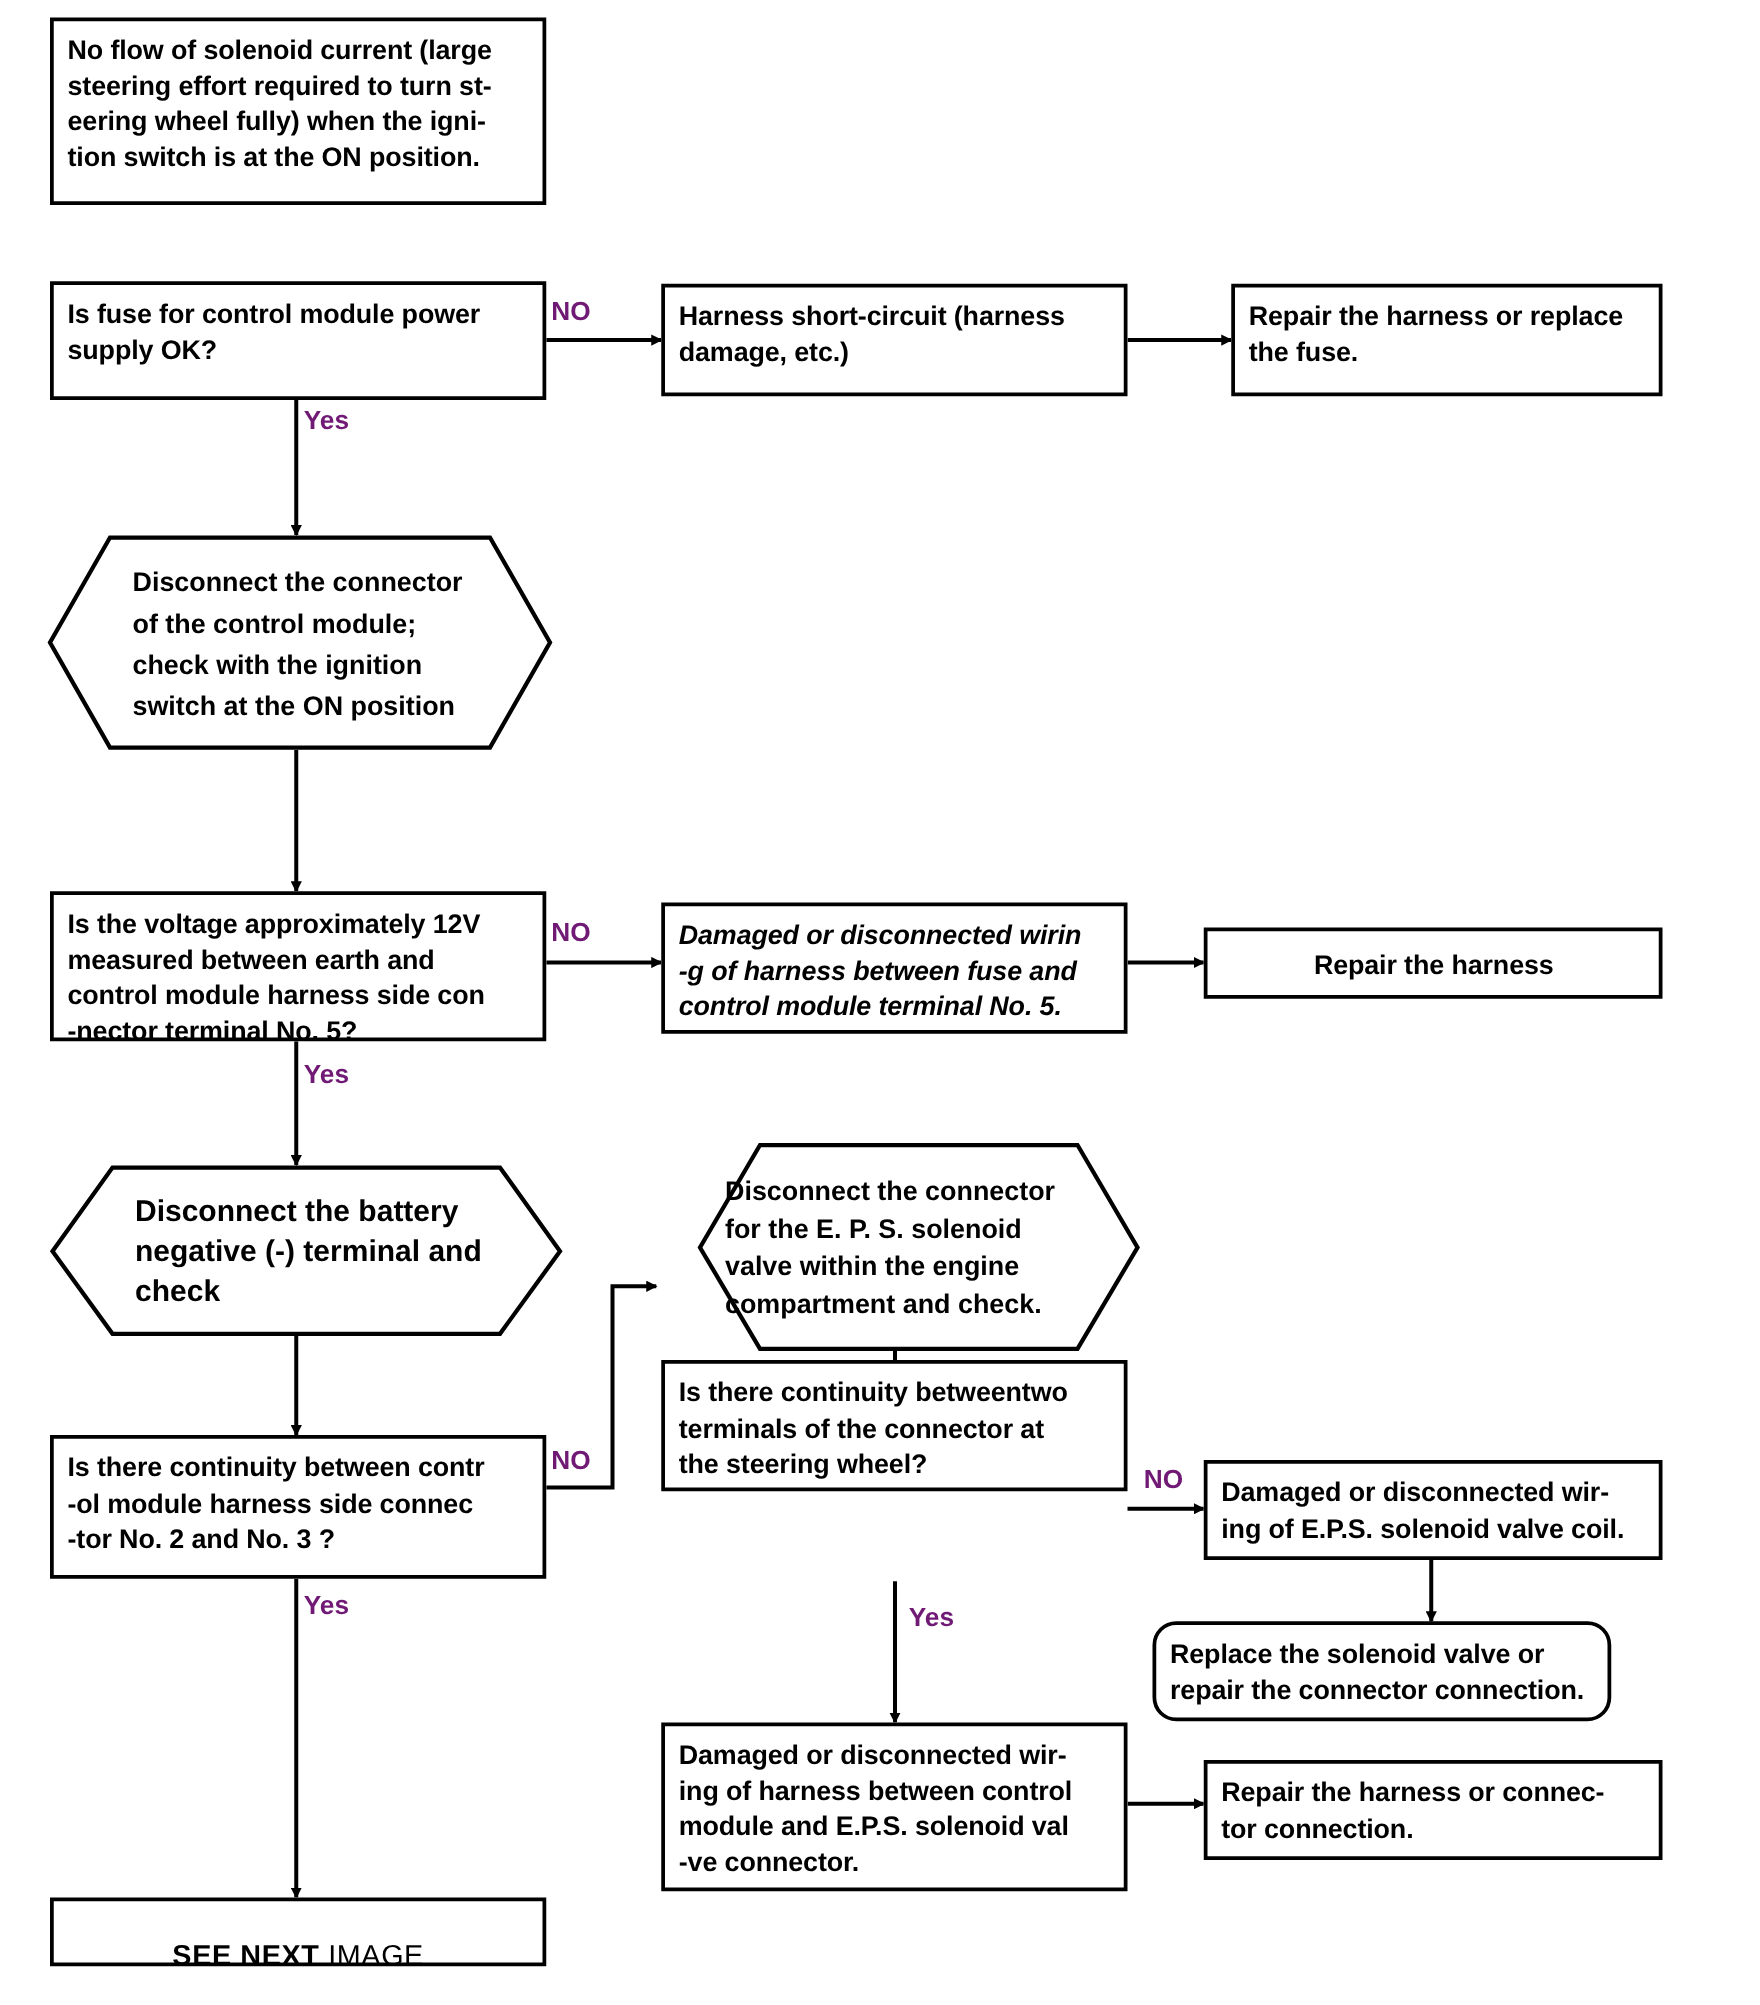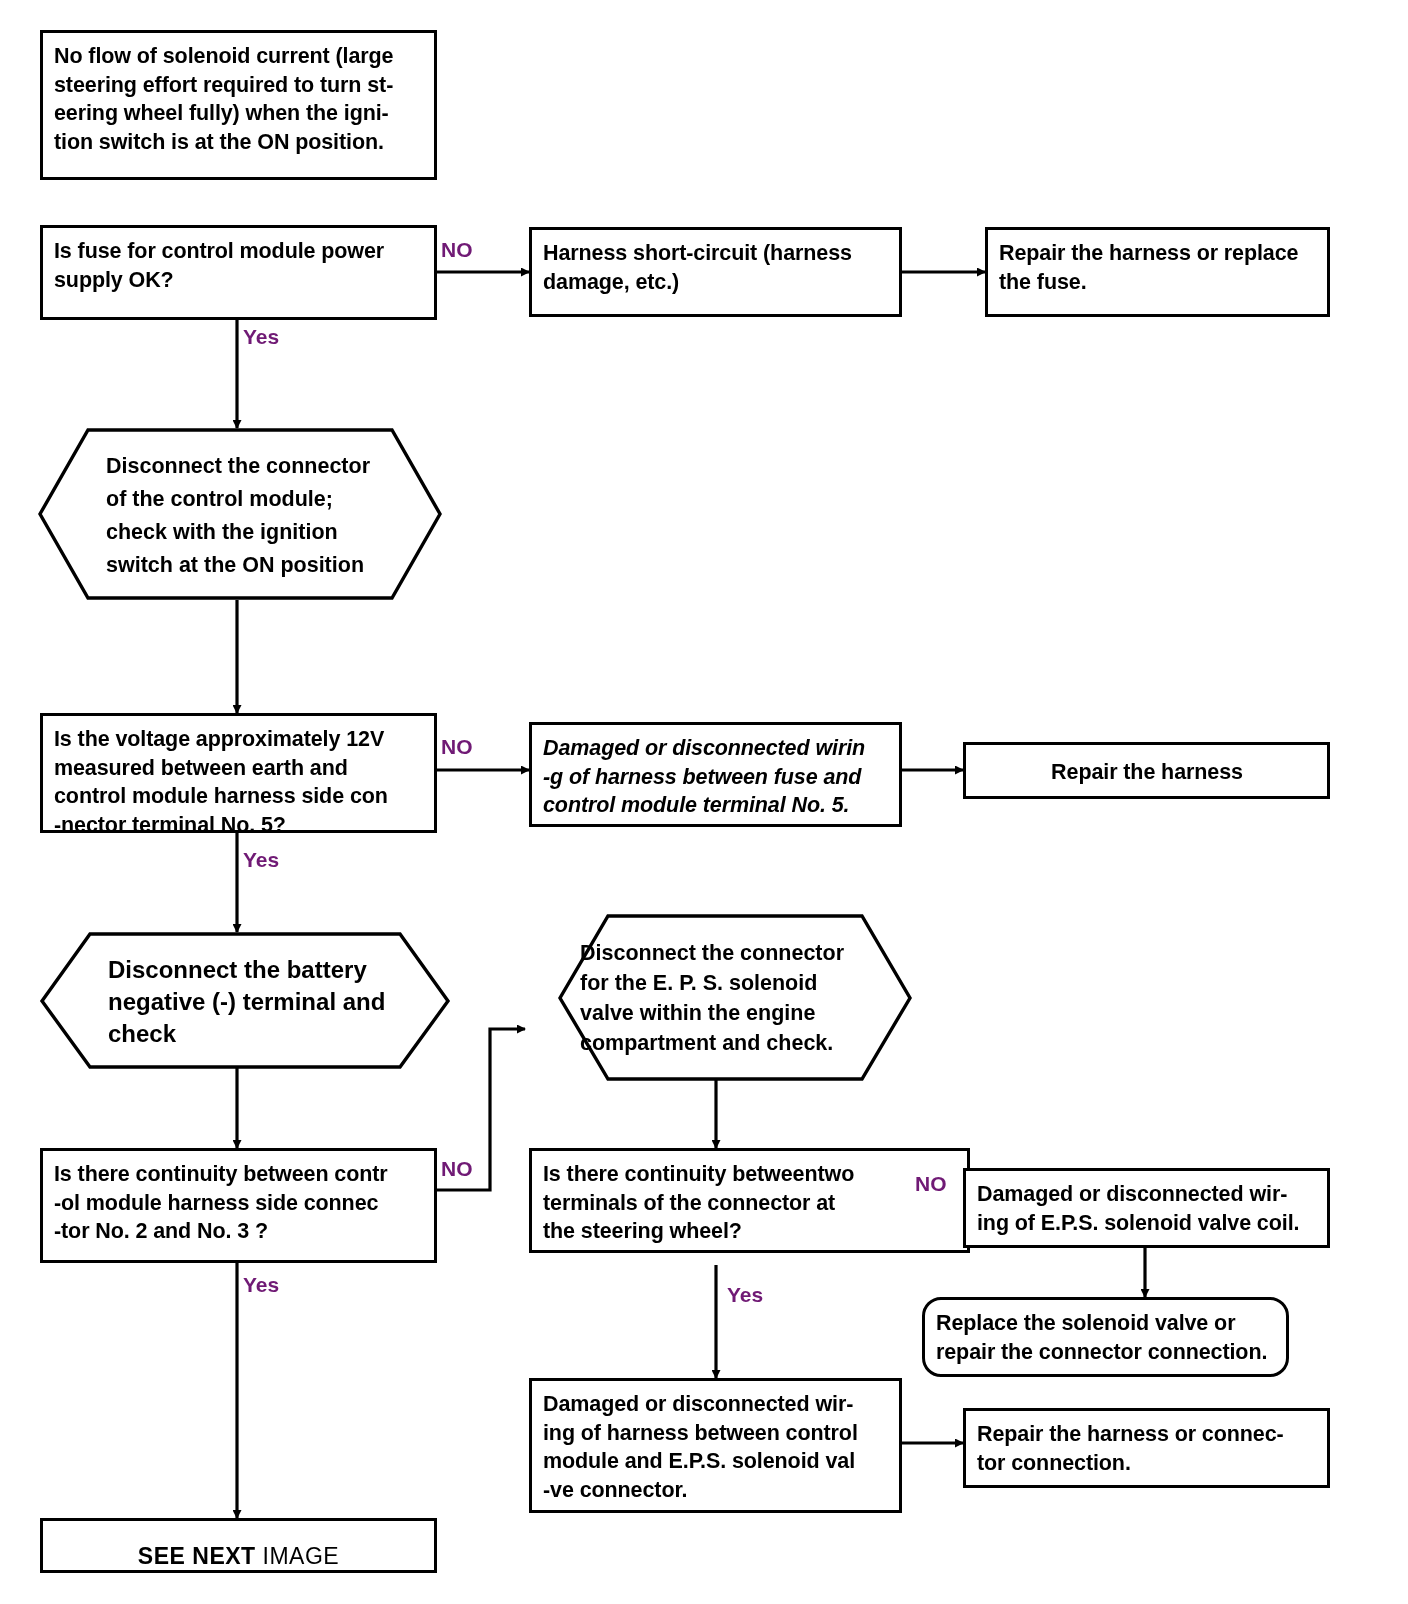--- a/index.html
+++ b/index.html
@@ -73,21 +73,21 @@
       <path d="M237,1263 L237,1518" marker-end="url(#arr)"></path>
     </g>
 
     <g stroke="#000" stroke-width="3.4" fill="#fff">
       <polygon points="88,430 392,430 440,514 392,598 88,598 40,514"></polygon>
       <polygon points="90,934 400,934 448,1001 400,1067 90,1067 42,1001"></polygon>
       <polygon points="608,916 862,916 910,998 862,1079 608,1079 560,998"></polygon>
     </g>
   </svg>
 
-  <div class="node rect" style="left:40px;top:14px;width:397px;height:150px;margin-top:16px;">
+  <div class="node rect" style="left:40px;top:14px;width:397px;height:150px;">
     <div class="txt">No flow of solenoid current (large
 steering effort required to turn st-
 eering wheel fully) when the igni-
 tion switch is at the ON position.</div>
   </div>
 
   <div class="node rect" style="left:40px;top:225px;width:397px;height:95px;">
     <div class="txt">Is fuse for control module power
 supply OK?</div>
   </div>
@@ -118,21 +118,21 @@
   <div class="node rect pad-center" style="left:963px;top:742px;width:367px;height:57px;display:flex;align-items:center;justify-content:center;">
     <div class="txt">Repair the harness</div>
   </div>
 
   <div class="node rect" style="left:40px;top:1148px;width:397px;height:115px;">
     <div class="txt">Is there continuity between contr
 -ol module harness side connec
 -tor No. 2 and No. 3 ?</div>
   </div>
 
-  <div class="node rect" style="left:529px;top:1148px;width:441px;height:105px;">
+  <div class="node rect" style="left:529px;top:1088px;width:373px;height:105px;">
     <div class="txt">Is there continuity betweentwo
 terminals of the connector at
 the steering wheel?</div>
   </div>
 
   <div class="node rect" style="left:963px;top:1168px;width:367px;height:80px;">
     <div class="txt">Damaged or disconnected wir-
 ing of E.P.S. solenoid valve coil.</div>
   </div>
 
@@ -146,21 +146,21 @@
 ing of harness between control
 module and E.P.S. solenoid val
 -ve connector.</div>
   </div>
 
   <div class="node rect" style="left:963px;top:1408px;width:367px;height:80px;">
     <div class="txt">Repair the harness or connec-
 tor connection.</div>
   </div>
 
-  <div class="node rect see-next" style="left:40px;top:1518px;width:397px;height:55px;display:flex;align-items:flex-end;justify-content:center;">
+  <div class="node rect see-next" style="left:40px;top:1518px;width:397px;height:55px;display:flex;align-items:flex-start;justify-content:center;">
     <div class="txt" style="padding:0;font-size:23px;letter-spacing:0.5px;">
       <span class="b">SEE NEXT</span><span class="n"> IMAGE</span>
     </div>
   </div>
 
   <div class="hexnode">
     <div class="txt" style="left:106px;top:450px;width:300px;font-size:21.5px;line-height:33px;font-weight:700;">Disconnect the connector
 of the control module;
 check with the ignition
 switch at the ON position</div>

